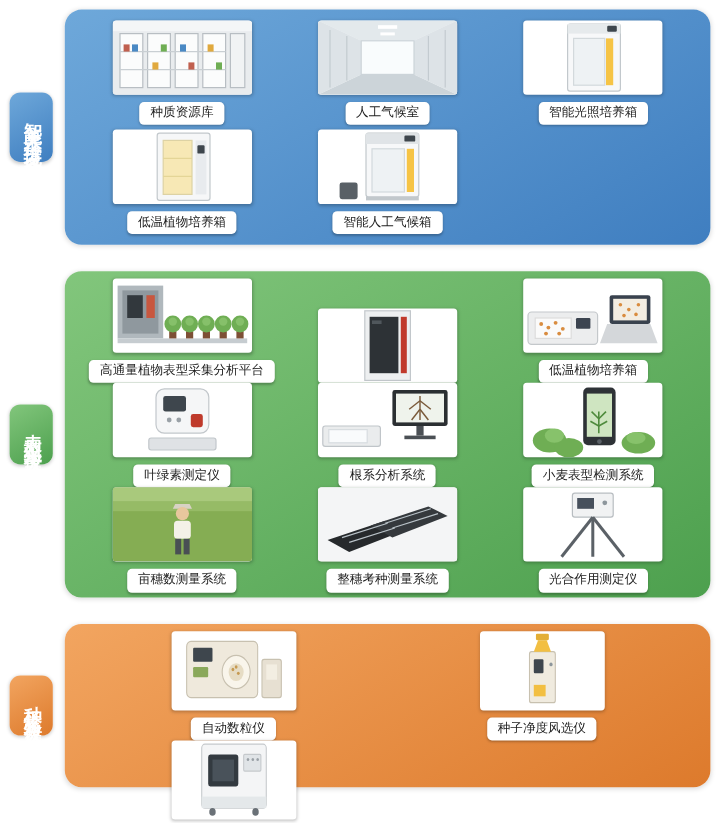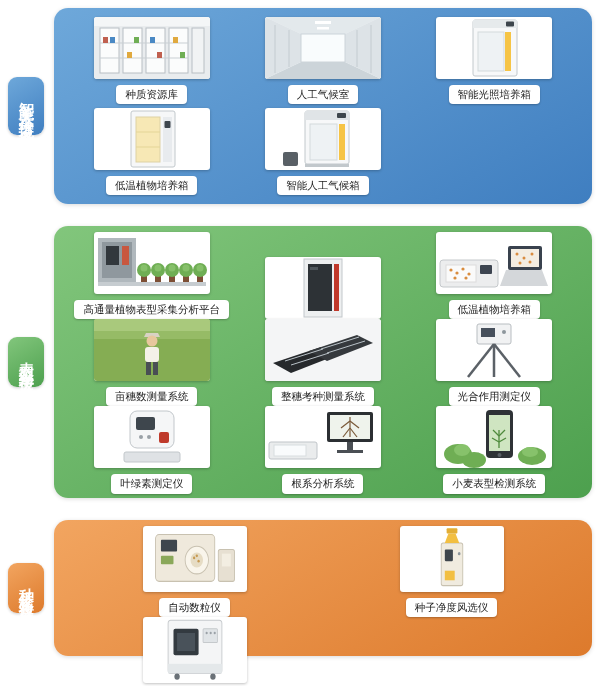--- a/index.html
+++ b/index.html
@@ -241,71 +241,20 @@
           </svg>
         </div>
         <figcaption class="pill">低温植物培养箱</figcaption>
       </figure>
     </div>
 
     <div class="row">
       <figure class="item">
         <div class="photo">
           <svg viewBox="0 0 116 62" preserveAspectRatio="none">
-            <rect width="116" height="62" fill="#85ad53"></rect>
-            <rect width="116" height="12" fill="#a9c97c"></rect>
-            <rect y="12" width="116" height="8" fill="#96bb66"></rect>
-            <path d="M50 18 h16 l-2 -4 h-12 z" fill="#d8d2c4"></path>
-            <circle cx="58" cy="22" r="5.5" fill="#e8c79d"></circle>
-            <rect x="51" y="28" width="14" height="15" rx="3" fill="#f4f1e8"></rect>
-            <rect x="52" y="43" width="5" height="13" fill="#494f54"></rect>
-            <rect x="59" y="43" width="5" height="13" fill="#494f54"></rect>
-          </svg>
-        </div>
-        <figcaption class="pill">亩穗数测量系统</figcaption>
-      </figure>
-
-      <figure class="item">
-        <div class="photo">
-          <svg viewBox="0 0 116 62" preserveAspectRatio="none">
-            <rect width="116" height="62" fill="#f4f5f6"></rect>
-            <polygon points="8,44 56,28 72,36 26,54" fill="#26292c"></polygon>
-            <polygon points="44,32 92,16 108,24 62,42" fill="#35393d"></polygon>
-            <g stroke="#b9c2c8">
-                <line x1="20" y1="42" x2="58" y2="30"></line>
-                <line x1="26" y1="46" x2="64" y2="34"></line>
-                <line x1="56" y1="30" x2="94" y2="18"></line>
-                <line x1="62" y1="34" x2="100" y2="22"></line>
-              </g>
-          </svg>
-        </div>
-        <figcaption class="pill">整穗考种测量系统</figcaption>
-      </figure>
-
-      <figure class="item">
-        <div class="photo">
-          <svg viewBox="0 0 116 62" preserveAspectRatio="none">
-            <rect x="41" y="5" width="34" height="20" rx="2" fill="#f1f2f3" stroke="#b8bdc1"></rect>
-            <rect x="45" y="9" width="14" height="9" fill="#47505c"></rect>
-            <circle cx="68" cy="13" r="2" fill="#8d969c"></circle>
-            <g stroke="#5b6167" stroke-width="2.5">
-                <line x1="58" y1="25" x2="32" y2="58"></line>
-                <line x1="58" y1="25" x2="58" y2="58"></line>
-                <line x1="58" y1="25" x2="84" y2="58"></line>
-              </g>
-          </svg>
-        </div>
-        <figcaption class="pill">光合作用测定仪</figcaption>
-      </figure>
-    </div>
-
-    <div class="row">
-      <figure class="item">
-        <div class="photo">
-          <svg viewBox="0 0 116 62" preserveAspectRatio="none">
             <rect x="36" y="5" width="44" height="37" rx="7" fill="#f5f6f7" stroke="#c2c7cb"></rect>
             <rect x="42" y="11" width="19" height="13" rx="2" fill="#3e464d"></rect>
             <rect x="65" y="26" width="10" height="11" rx="2" fill="#bf3a2b"></rect>
             <circle cx="47" cy="31" r="2" fill="#9aa1a7"></circle>
               <circle cx="55" cy="31" r="2" fill="#9aa1a7"></circle>
             <rect x="30" y="46" width="56" height="10" rx="2" fill="#dfe2e5" stroke="#c2c7cb"></rect>
           </svg>
         </div>
         <figcaption class="pill">叶绿素测定仪</figcaption>
       </figure>
@@ -352,20 +301,71 @@
                 <path d="M63 36 l-7 -4"></path>
                 <path d="M63 36 l7 -4"></path>
               </g>
             <circle cx="63.5" cy="49" r="2" fill="#5a6066"></circle>
           </svg>
         </div>
         <figcaption class="pill">小麦表型检测系统</figcaption>
       </figure>
     </div>
 
+    <div class="row">
+      <figure class="item">
+        <div class="photo">
+          <svg viewBox="0 0 116 62" preserveAspectRatio="none">
+            <rect width="116" height="62" fill="#85ad53"></rect>
+            <rect width="116" height="12" fill="#a9c97c"></rect>
+            <rect y="12" width="116" height="8" fill="#96bb66"></rect>
+            <path d="M50 18 h16 l-2 -4 h-12 z" fill="#d8d2c4"></path>
+            <circle cx="58" cy="22" r="5.5" fill="#e8c79d"></circle>
+            <rect x="51" y="28" width="14" height="15" rx="3" fill="#f4f1e8"></rect>
+            <rect x="52" y="43" width="5" height="13" fill="#494f54"></rect>
+            <rect x="59" y="43" width="5" height="13" fill="#494f54"></rect>
+          </svg>
+        </div>
+        <figcaption class="pill">亩穗数测量系统</figcaption>
+      </figure>
+
+      <figure class="item">
+        <div class="photo">
+          <svg viewBox="0 0 116 62" preserveAspectRatio="none">
+            <rect width="116" height="62" fill="#f4f5f6"></rect>
+            <polygon points="8,44 56,28 72,36 26,54" fill="#26292c"></polygon>
+            <polygon points="44,32 92,16 108,24 62,42" fill="#35393d"></polygon>
+            <g stroke="#b9c2c8">
+                <line x1="20" y1="42" x2="58" y2="30"></line>
+                <line x1="26" y1="46" x2="64" y2="34"></line>
+                <line x1="56" y1="30" x2="94" y2="18"></line>
+                <line x1="62" y1="34" x2="100" y2="22"></line>
+              </g>
+          </svg>
+        </div>
+        <figcaption class="pill">整穗考种测量系统</figcaption>
+      </figure>
+
+      <figure class="item">
+        <div class="photo">
+          <svg viewBox="0 0 116 62" preserveAspectRatio="none">
+            <rect x="41" y="5" width="34" height="20" rx="2" fill="#f1f2f3" stroke="#b8bdc1"></rect>
+            <rect x="45" y="9" width="14" height="9" fill="#47505c"></rect>
+            <circle cx="68" cy="13" r="2" fill="#8d969c"></circle>
+            <g stroke="#5b6167" stroke-width="2.5">
+                <line x1="58" y1="25" x2="32" y2="58"></line>
+                <line x1="58" y1="25" x2="58" y2="58"></line>
+                <line x1="58" y1="25" x2="84" y2="58"></line>
+              </g>
+          </svg>
+        </div>
+        <figcaption class="pill">光合作用测定仪</figcaption>
+      </figure>
+    </div>
+
   </div>
 </div>
 
 <div class="section s3">
   <div class="tab orange-bg">
     <span>种子检验仪器</span>
   </div>
   <div class="panel orange-bg">
 
     <div class="row cols4">

